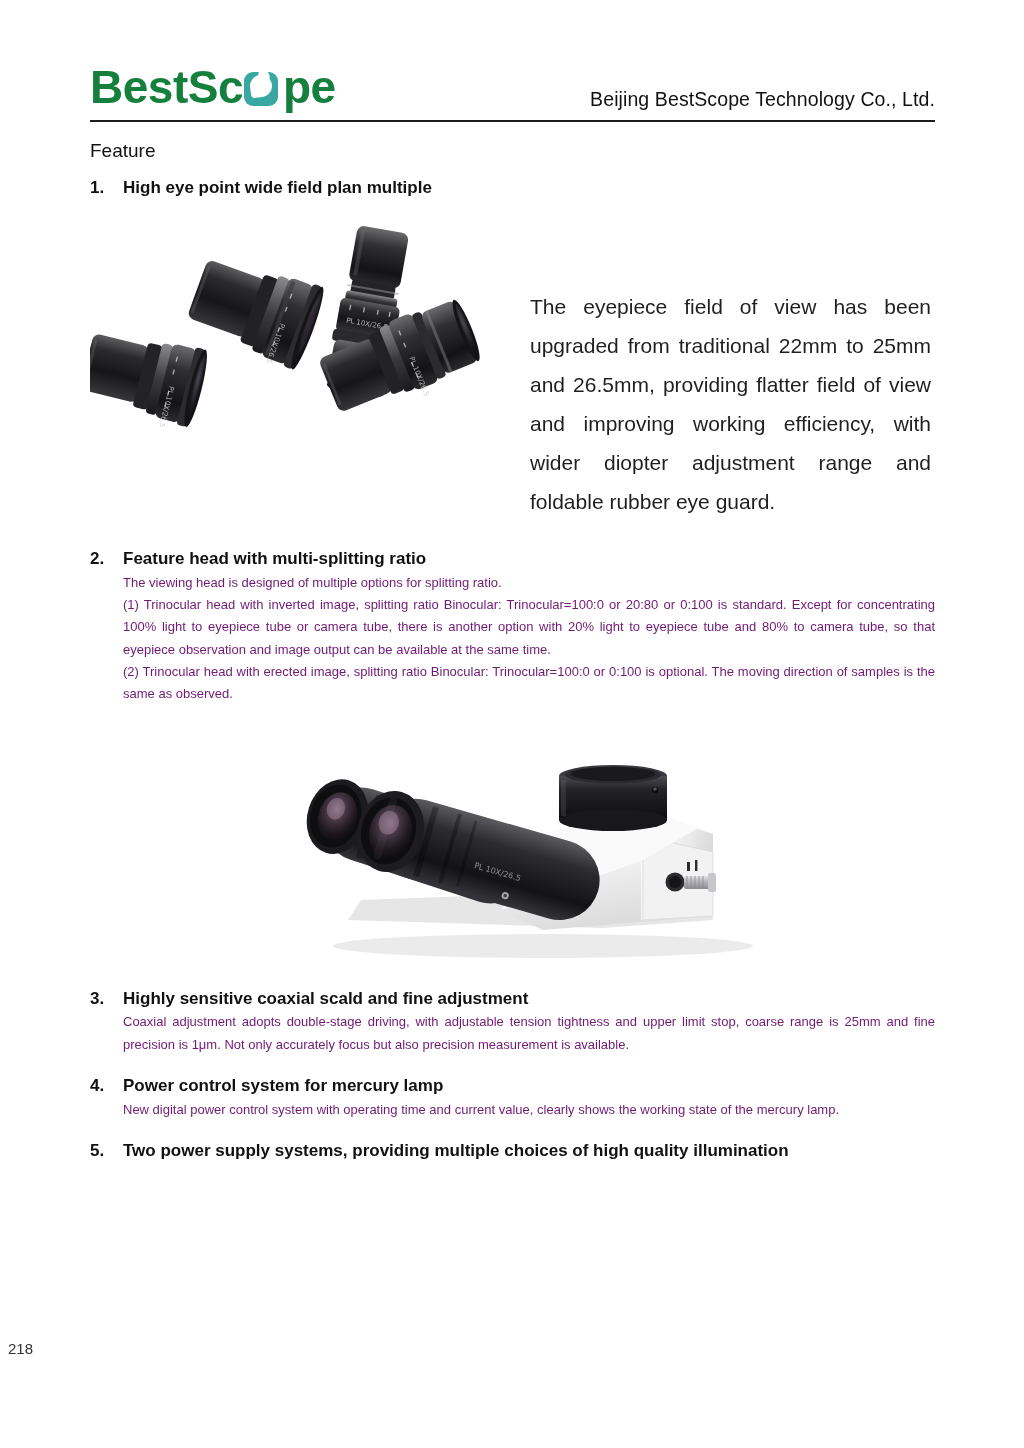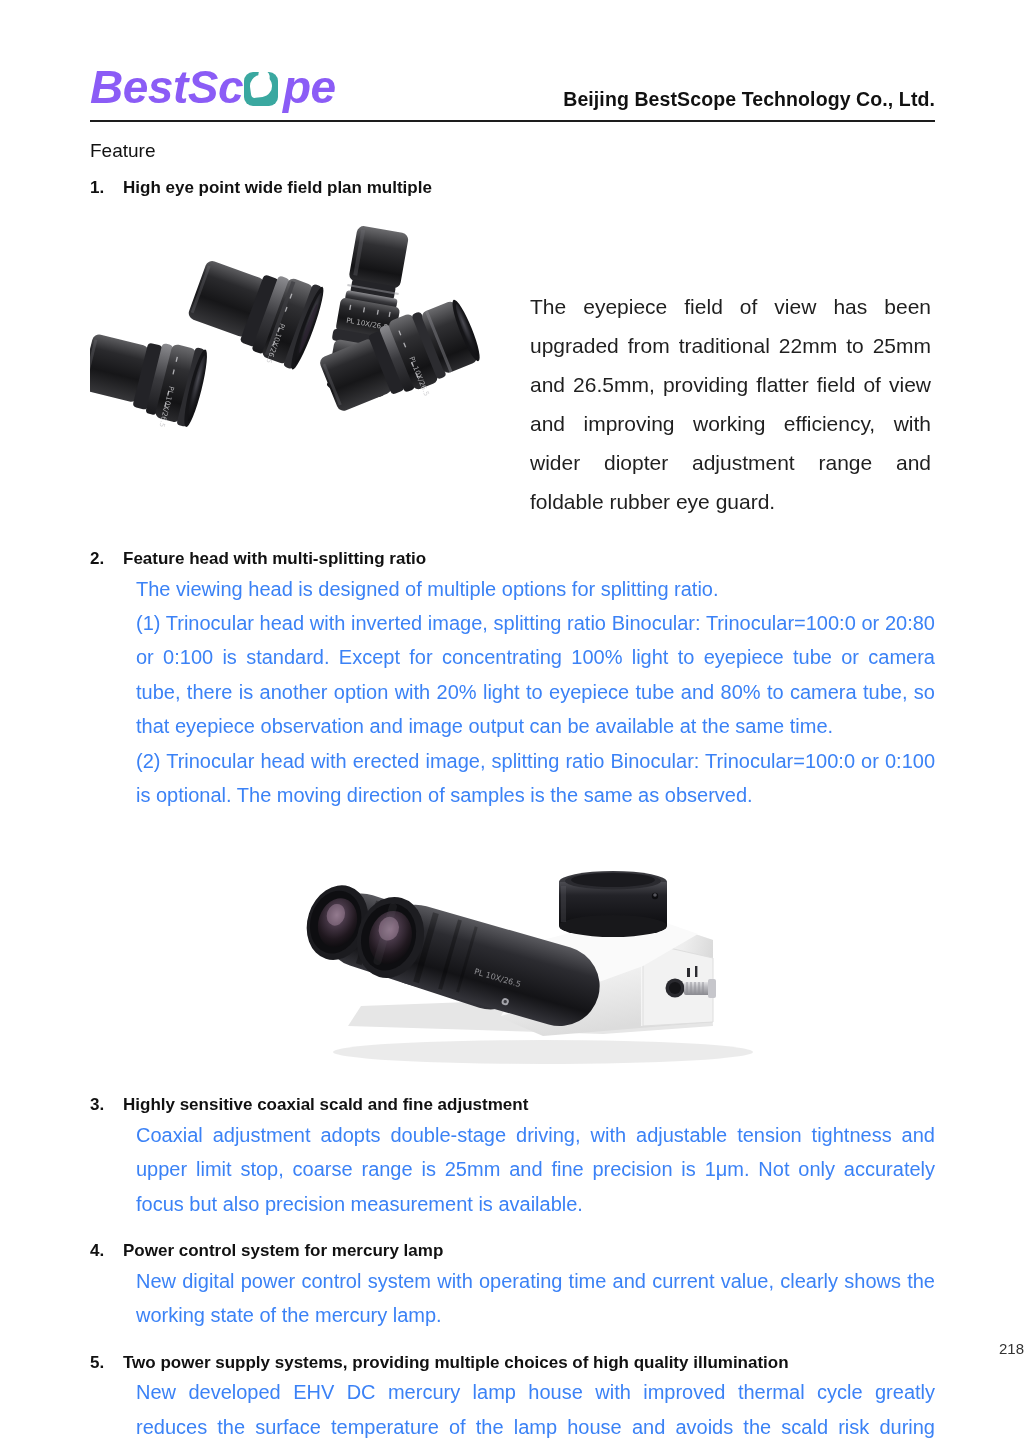--- a/index.html
+++ b/index.html
@@ -37,21 +37,21 @@
     display: inline-flex;
     align-items: center;
     font-size: 46px;
     font-weight: bold;
     letter-spacing: -0.5px;
     line-height: 1;
     color: #1466b5;
     position: relative;
     top: -4px;
   }
-  .logo .lg-a { color: #8b5cf6; font-style: italic; }
+  .logo .lg-a { color: #15803d; }
   .logo .lg-mark {
     display: inline-block;
     position: relative;
     width: 38px;
     height: 38px;
     margin: 0 1px;
     vertical-align: middle;
   }
   .logo .lg-mark .sq {
     position: absolute;
@@ -71,21 +71,21 @@
   .logo .lg-mark .drop2 {
     position: absolute;
     left: 14px; top: 2px;
     width: 12px; height: 13px;
     background: #ffffff;
     border-radius: 2px 60% 2px 60%;
     transform: rotate(12deg);
   }
   .company {
     font-size: 19.5px;
-    font-weight: bold;
+    font-weight: normal;
     color: #111111;
     letter-spacing: 0.1px;
     white-space: nowrap;
     padding-bottom: 3px;
   }
   .header-rule {
     position: absolute;
     left: 90px;
     top: 120px;
     width: 845px;
@@ -123,24 +123,24 @@
     line-height: 1.45;
   }
   .item-num {
     width: 33px;
     flex: 0 0 33px;
     font-weight: bold;
   }
   .item-title { flex: 1 1 auto; }
 
   .para {
-    margin-left: 46px;
-    font-size: 20px;
+    margin-left: 33px;
+    font-size: 13px;
     line-height: 1.72;
-    color: #3b82f6;
+    color: #701a75;
     text-align: justify;
     text-justify: inter-word;
   }
   .para.last-left { text-align: left; }
 
   
   .sec1-body {
     display: flex;
     margin-top: 6px;
     margin-left: 0;
@@ -173,24 +173,24 @@
   
   .fig-head {
     position: relative;
     width: 540px;
     height: 245px;
     margin: 18px auto 0 auto;
   }
 
   .page-number {
     position: absolute;
-    left: 16px;
+    left: 8px;
     right: 0;
     top: 1340px;
-    text-align: right;
+    text-align: left;
     font-size: 15px;
     color: #333333;
   }
 
   .spacer-lg { height: 26px; }
   .spacer-md { height: 18px; }
 </style>
 </head>
 <body>
 
@@ -473,20 +473,19 @@
       <div class="para">New digital power control system with operating time and current value, clearly shows the working state of the mercury lamp.</div>
     </div>
 
     <div class="spacer-md"></div>
 
     <div class="item">
       <div class="item-head">
         <span class="item-num">5.</span>
         <span class="item-title">Two power supply systems, providing multiple choices of high quality illumination</span>
       </div>
-      <div class="para">New developed EHV DC mercury lamp house with improved thermal cycle greatly reduces the surface temperature of the lamp house and avoids the scald risk during operation. The filament center is easily adjustable.</div>
     </div>
 
   </div>
 
   <div class="page-number">218</div>
 
 </div>
 
 </body></html>

